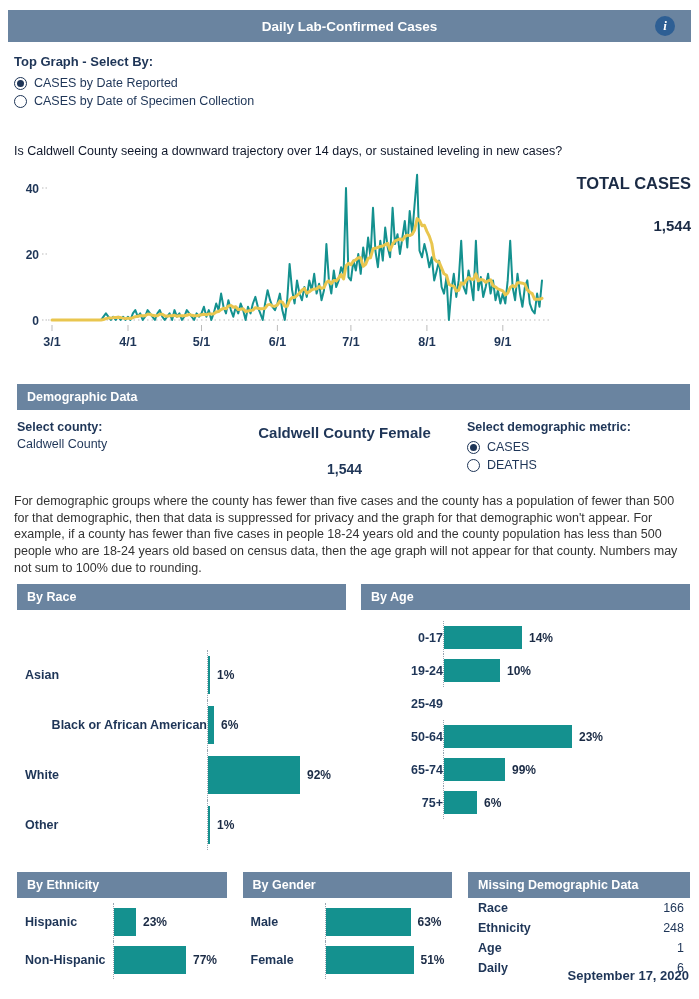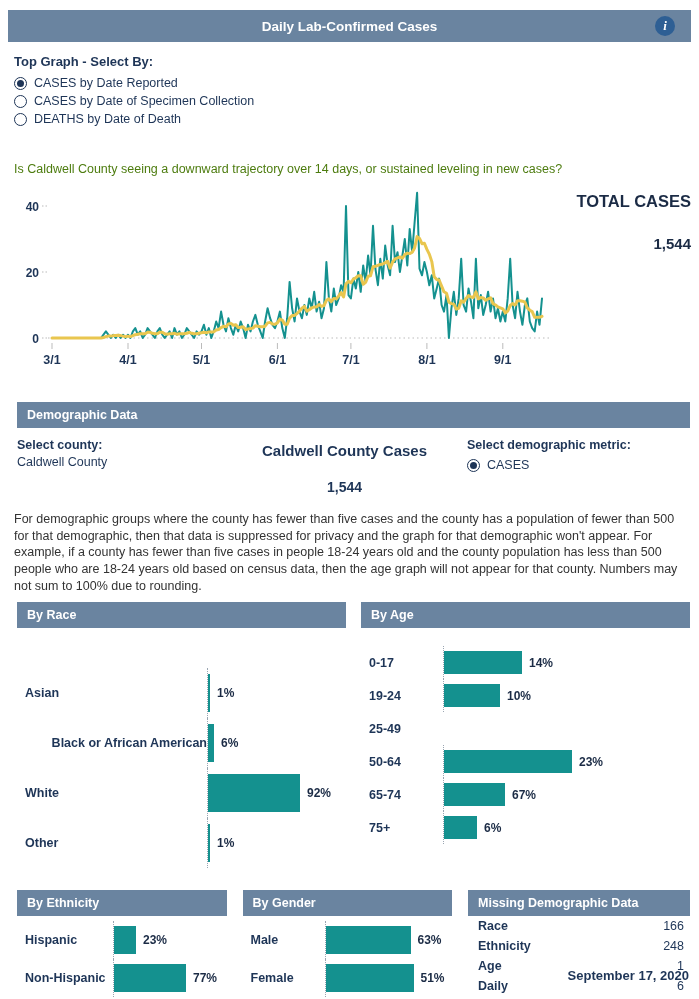--- a/index.html
+++ b/index.html
@@ -23,21 +23,21 @@
   .selector-label { font-weight:bold; font-size:13px; margin-bottom:5px; }
   .radio-row { display:flex; align-items:center; height:18px; font-size:12.5px; cursor:pointer; }
   .radio {
     width:13px; height:13px; border:1.5px solid #1E3557; border-radius:50%;
     margin-right:7px; position:relative; flex:0 0 13px;
   }
   .radio.selected::after {
     content:""; position:absolute; left:2px; top:2px; right:2px; bottom:2px;
     background:#1E3557; border-radius:50%;
   }
-  .question { margin:34px 14px 0 14px; font-size:12.5px; color:#4d7c0f; }
+  .question { margin:34px 14px 0 14px; font-size:12.5px; color:#0f172a; }
   .chart-row { display:flex; margin:12px 0 0 6px; }
   .main-chart-wrap { width:550px; height:200px; }
   .total-cases { width:135px; text-align:right; padding-top:4px; }
   .total-cases-label { font-size:16.5px; font-weight:bold; color:#1b2b45; }
   .total-cases-value { font-size:15px; font-weight:bold; margin-top:24px; color:#1b2b45; }
   .section-bar {
     margin:14px 9px 0 17px; height:26px; background:#6A84A0; color:#fff;
     font-weight:bold; font-size:12.5px; display:flex; align-items:center; padding-left:10px;
   }
   .demo-row { display:flex; margin:10px 17px 0 17px; }
@@ -84,24 +84,20 @@
 <div class="selector">
   <div class="selector-label">Top Graph - Select By:</div>
   <div>
       <div class="radio-row">
         <span class="radio selected"></span>
         <span>CASES by Date Reported</span>
       </div>
       <div class="radio-row">
         <span class="radio"></span>
         <span>CASES by Date of Specimen Collection</span>
-      </div>
-      <div class="radio-row">
-        <span class="radio"></span>
-        <span>DEATHS by Date of Death</span>
       </div>
     </div>
 </div>
 
 <div class="question">Is Caldwell County seeing a downward trajectory over 14 days, or sustained leveling in new cases?</div>
 
 <div class="chart-row">
   <div class="main-chart-wrap" id="main-chart"><svg viewBox="0 0 550 200" width="550" height="200">
         <line x1="42" y1="150" x2="546" y2="150" stroke="#bbbbbb" stroke-width="1" stroke-dasharray="1.5,3"></line>
         <line x1="36" y1="150.0" x2="43" y2="150.0" stroke="#bbbbbb" stroke-width="1" stroke-dasharray="1.5,2"></line>
@@ -136,30 +132,34 @@
 <div class="section-bar">
   <span>Demographic Data</span>
 </div>
 
 <div class="demo-row">
   <div class="demo-col-left">
     <div class="lbl">Select county:</div>
     <div class="val">Caldwell County</div>
   </div>
   <div class="demo-col-center">
-    <div class="demo-title">Caldwell County Cases</div>
+    <div class="demo-title">Caldwell County Female</div>
     <div class="demo-value">1,544</div>
   </div>
   <div class="demo-col-right">
     <div class="lbl">Select demographic metric:</div>
     <div>
         <div class="radio-row">
           <span class="radio selected"></span>
           <span>CASES</span>
         </div>
+        <div class="radio-row">
+          <span class="radio"></span>
+          <span>DEATHS</span>
+        </div>
       </div>
   </div>
 </div>
 
 <div class="privacy">For demographic groups where the county has fewer than five cases and the county has a population of fewer than 500 for that demographic, then that data is suppressed for privacy and the graph for that demographic won't appear. For example, if a county has fewer than five cases in people 18-24 years old and the county population has less than 500 people who are 18-24 years old based on census data, then the age graph will not appear for that county. Numbers may not sum to 100% due to rounding.</div>
 
 <div class="charts-grid">
   <div class="chart-panel">
     <div class="panel-header">
         <span>By Race</span>
@@ -192,21 +192,21 @@
             <div class="bar" style="height: 38px; width: 2px;"></div>
             <span class="bar-value">1%</span>
           </div>
         </div>
       </div>
   </div>
   <div class="chart-panel">
     <div class="panel-header">
         <span>By Age</span>
       </div>
-    <div style="padding-top: 18px; padding-bottom: 5px;">
+    <div style="padding-top: 11px; padding-bottom: 5px; text-align: right;">
         <div class="bar-row" style="height: 33px;">
           <div class="bar-label" style="width: 82px; flex: 0 0 82px;">0-17</div>
           <div class="bar-zone">
             <div class="bar" style="height: 23px; width: 78px;"></div>
             <span class="bar-value">14%</span>
           </div>
         </div>
         <div class="bar-row" style="height: 33px;">
           <div class="bar-label" style="width: 82px; flex: 0 0 82px;">19-24</div>
           <div class="bar-zone">
@@ -221,21 +221,21 @@
           <div class="bar-label" style="width: 82px; flex: 0 0 82px;">50-64</div>
           <div class="bar-zone">
             <div class="bar" style="height: 23px; width: 128px;"></div>
             <span class="bar-value">23%</span>
           </div>
         </div>
         <div class="bar-row" style="height: 33px;">
           <div class="bar-label" style="width: 82px; flex: 0 0 82px;">65-74</div>
           <div class="bar-zone">
             <div class="bar" style="height: 23px; width: 61px;"></div>
-            <span class="bar-value">67%</span>
+            <span class="bar-value">99%</span>
           </div>
         </div>
         <div class="bar-row" style="height: 33px;">
           <div class="bar-label" style="width: 82px; flex: 0 0 82px;">75+</div>
           <div class="bar-zone">
             <div class="bar" style="height: 23px; width: 33px;"></div>
             <span class="bar-value">6%</span>
           </div>
         </div>
       </div>

